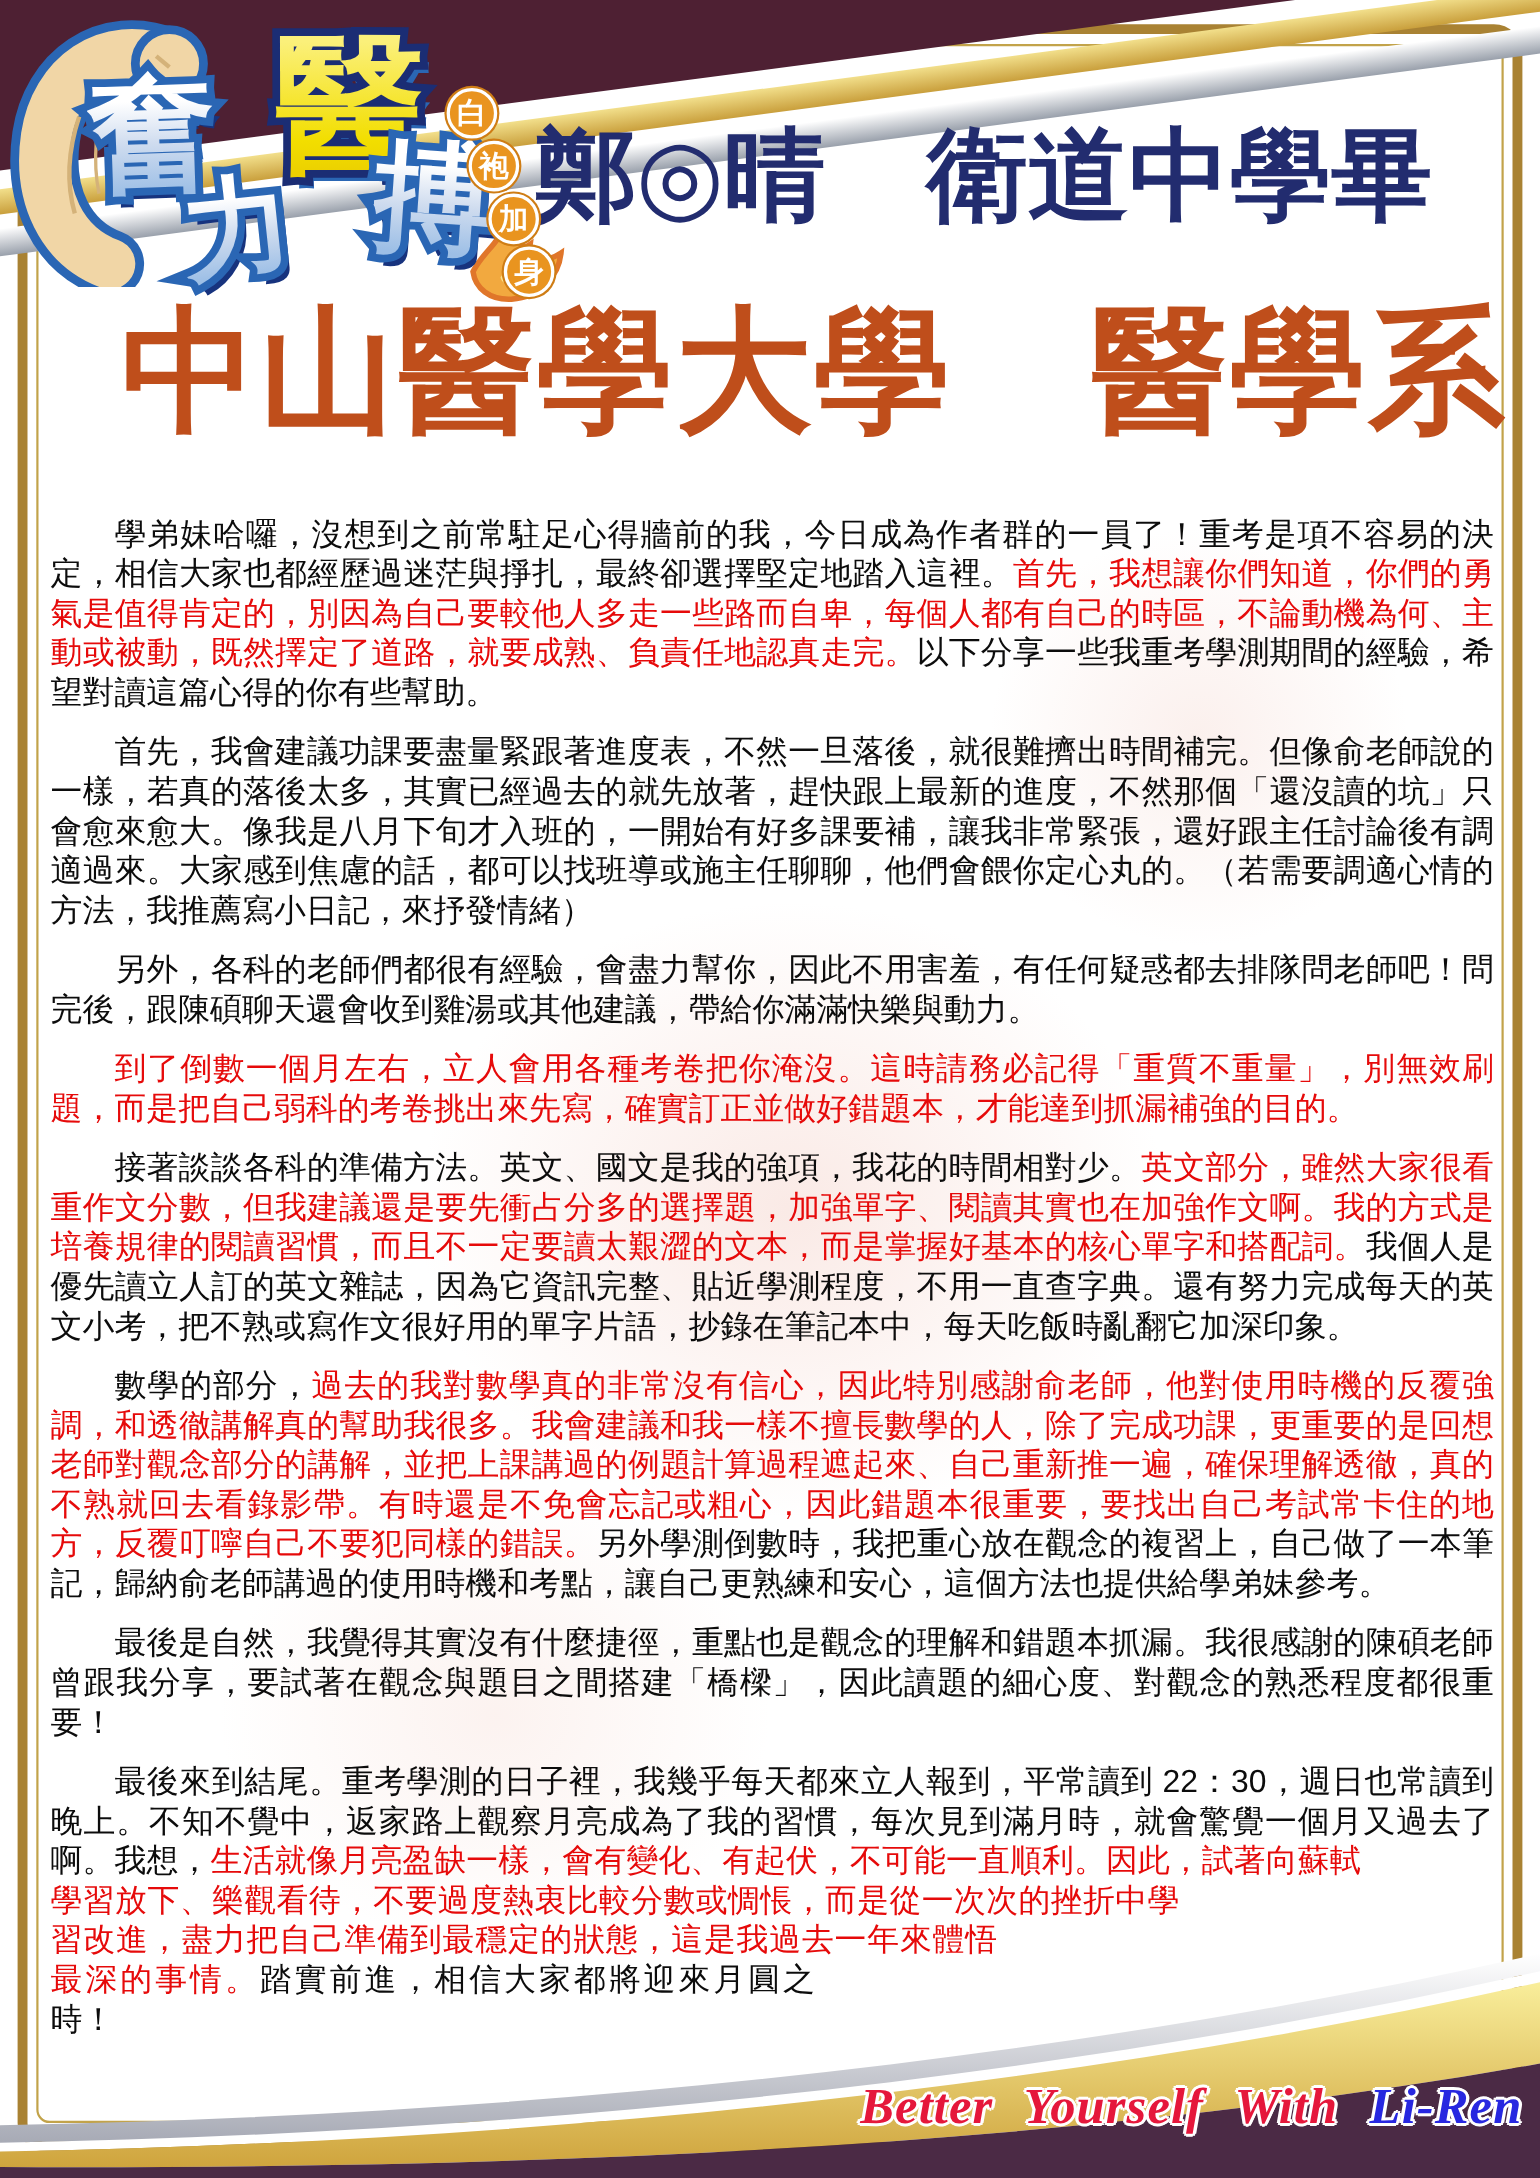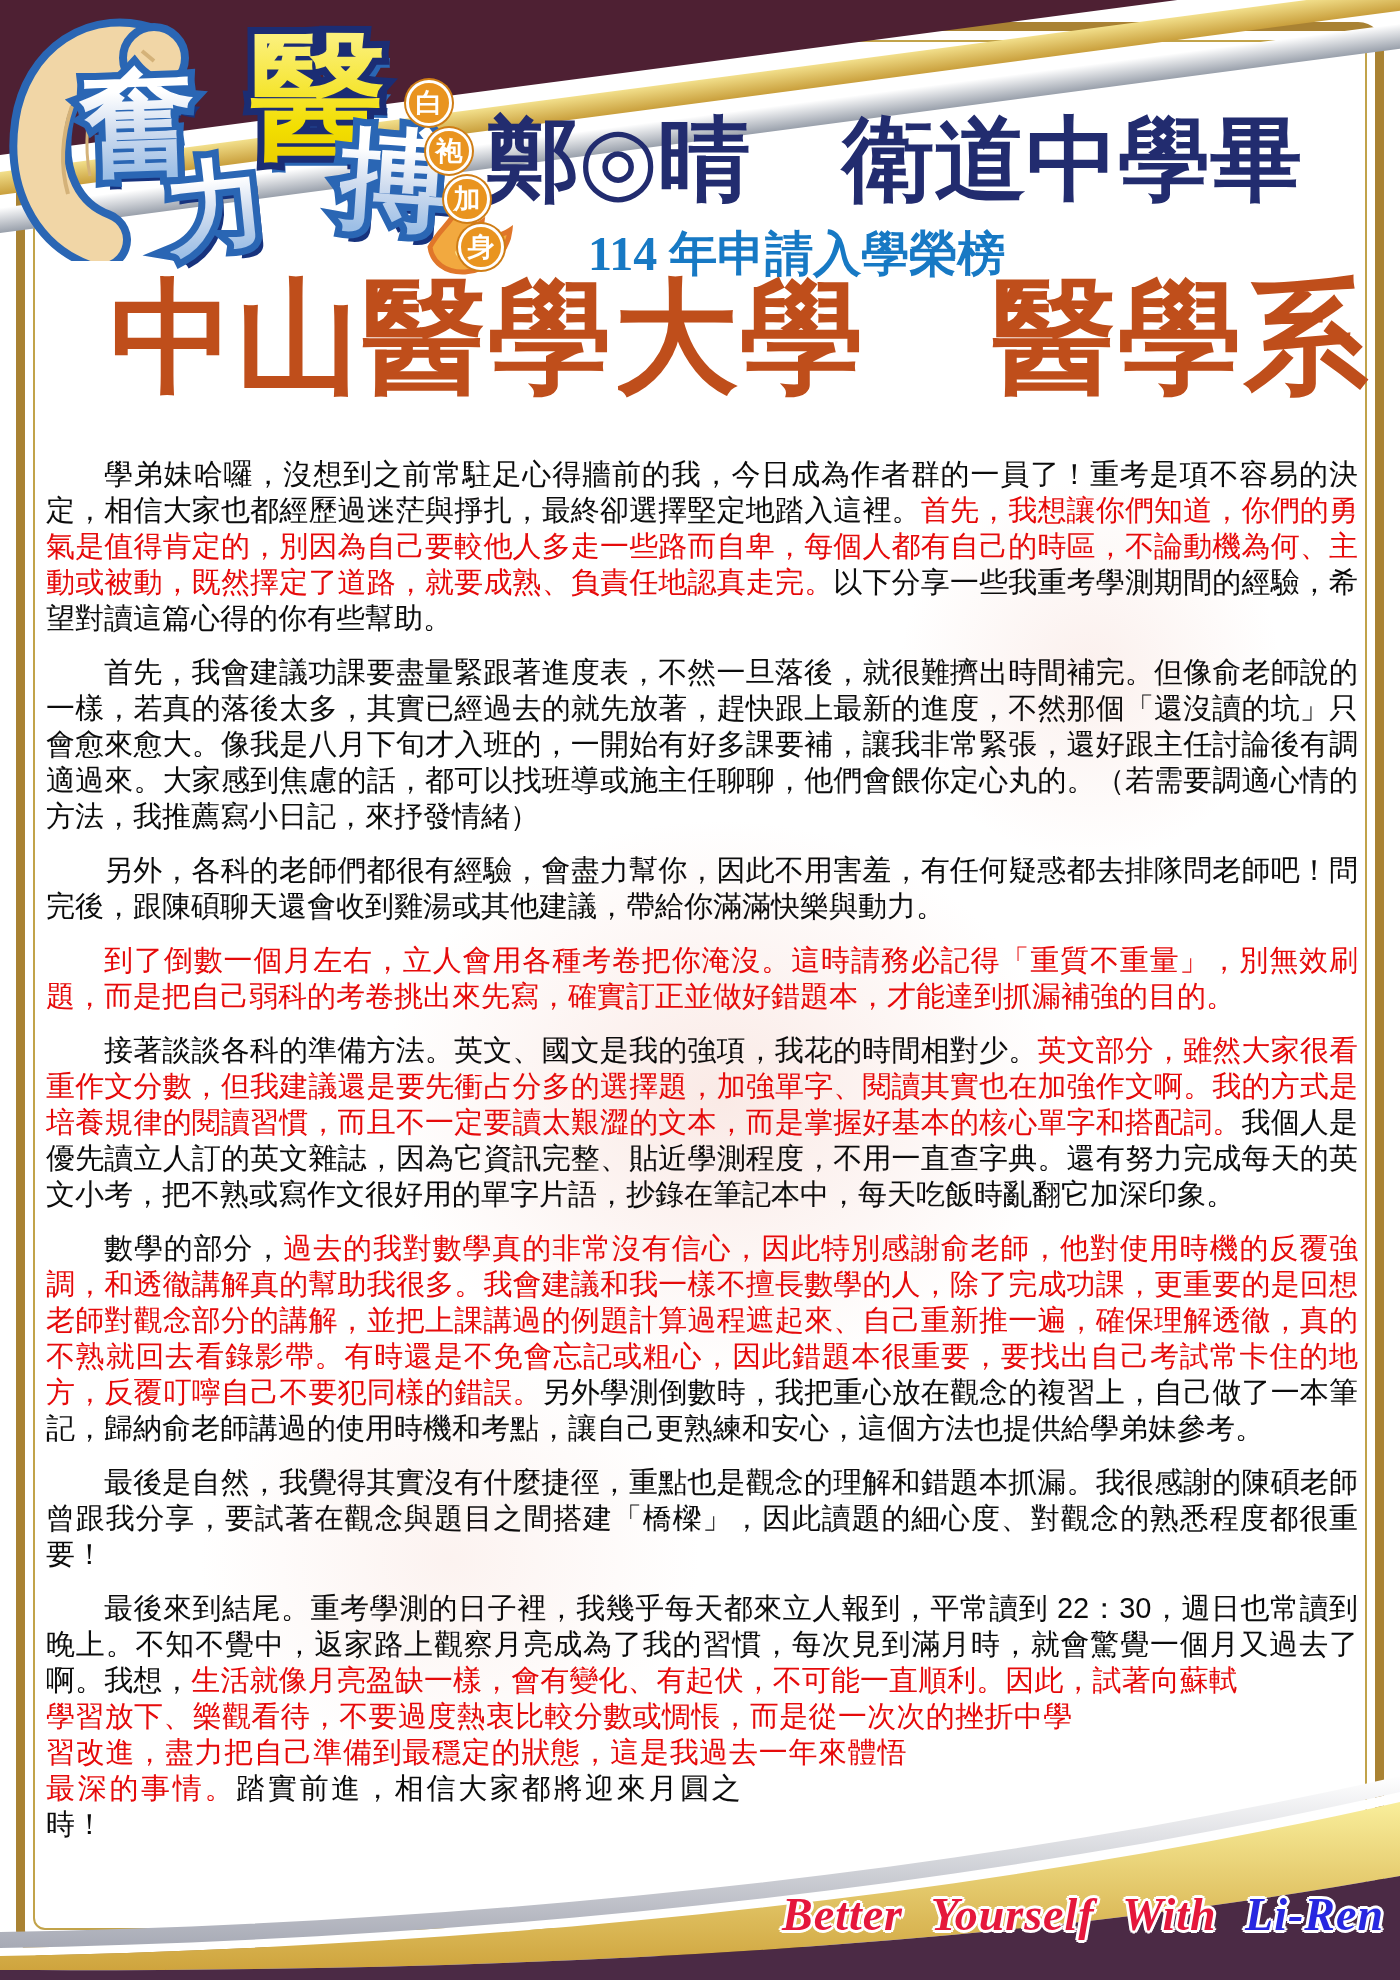--- a/index.html
+++ b/index.html
@@ -50,21 +50,21 @@
   .student{position:absolute;left:486px;top:98px;font-size:92px;font-weight:bold;color:#222c6f;
            font-family:"Liberation Serif","DejaVu Serif",serif;z-index:4;white-space:nowrap;letter-spacing:0px;}
   .honor{position:absolute;left:588px;top:222px;font-size:48px;font-weight:bold;color:#1779c4;
            font-family:"Liberation Serif","DejaVu Serif",serif;z-index:4;white-space:nowrap;}
   .admission{position:absolute;left:110px;top:256px;font-size:124px;font-weight:bold;color:#bf4e1b;
            font-family:"Liberation Serif","DejaVu Serif",serif;z-index:4;white-space:nowrap;letter-spacing:2px;}
   
   .article{position:absolute;left:46px;top:452px;width:1312px;z-index:3;
            font-size:29px;line-height:36px;color:#0c0c0c;text-align:justify;font-weight:500;}
   .article p{margin:18px 0 0 0;text-indent:2em;}
-  .article p:first-child{margin-top:4px;}
+  .article p:first-child{margin-top:16px;}
   .seg-black{color:#0c0c0c;}
   .seg-red{color:#e60a0a;}
   .ribbon-float{float:right;width:700px;height:234px;
                 shape-outside:polygon(100% 35%,100% 100%,0% 100%);}
   
   .bottom-decor{position:absolute;left:0;top:1680px;width:1400px;height:300px;z-index:6;pointer-events:none;}
   .slogan{position:absolute;right:16px;top:1888px;z-index:7;white-space:nowrap;
           font-family:"Liberation Serif","DejaVu Serif",serif;font-style:italic;font-weight:bold;
           font-size:46px;word-spacing:16px;letter-spacing:1px;}
   .slogan span{text-shadow:-2px -2px 0 #fff,2px -2px 0 #fff,-2px 2px 0 #fff,2px 2px 0 #fff,0 3px 0 #fff,3px 0 0 #fff,-3px 0 0 #fff,0 -3px 0 #fff;}
@@ -110,21 +110,20 @@
         <span class="badge bd2">加</span>
         <span class="badge bd3">身</span>
       </div>
     <svg class="flame" viewBox="0 0 100 85">
       <path d="M10,55 C20,35 35,30 38,10 C55,22 50,38 62,30 C60,45 75,48 90,38 C88,58 72,78 45,80 C25,81 12,70 10,55 Z" fill="#f2a93f" stroke="#e0762a" stroke-width="5"></path>
       <path d="M35,60 C42,50 52,48 56,40 C62,50 58,62 48,66 C41,68 36,65 35,60 Z" fill="#fbe08a"></path>
     </svg>
   </div>
 
   <div class="student">鄭◎晴　衛道中學畢</div>
-  <div class="honor">114 年申請入學榮榜</div>
   <div class="admission">中山醫學大學　醫學系</div>
 
   <div class="article" id="article">
       <p><span class="seg-black">學弟妹哈囉，沒想到之前常駐足心得牆前的我，今日成為作者群的一員了！重考是項不容易的決定，相信大家也都經歷過迷茫與掙扎，最終卻選擇堅定地踏入這裡。</span><span class="seg-red">首先，我想讓你們知道，你們的勇氣是值得肯定的，別因為自己要較他人多走一些路而自卑，每個人都有自己的時區，不論動機為何、主動或被動，既然擇定了道路，就要成熟、負責任地認真走完。</span><span class="seg-black">以下分享一些我重考學測期間的經驗，希望對讀這篇心得的你有些幫助。</span></p>
       <p><span class="seg-black">首先，我會建議功課要盡量緊跟著進度表，不然一旦落後，就很難擠出時間補完。但像俞老師說的一樣，若真的落後太多，其實已經過去的就先放著，趕快跟上最新的進度，不然那個「還沒讀的坑」只會愈來愈大。像我是八月下旬才入班的，一開始有好多課要補，讓我非常緊張，還好跟主任討論後有調適過來。大家感到焦慮的話，都可以找班導或施主任聊聊，他們會餵你定心丸的。（若需要調適心情的方法，我推薦寫小日記，來抒發情緒）</span></p>
       <p><span class="seg-black">另外，各科的老師們都很有經驗，會盡力幫你，因此不用害羞，有任何疑惑都去排隊問老師吧！問完後，跟陳碩聊天還會收到雞湯或其他建議，帶給你滿滿快樂與動力。</span></p>
       <p><span class="seg-red">到了倒數一個月左右，立人會用各種考卷把你淹沒。這時請務必記得「重質不重量」，別無效刷題，而是把自己弱科的考卷挑出來先寫，確實訂正並做好錯題本，才能達到抓漏補強的目的。</span></p>
       <p><span class="seg-black">接著談談各科的準備方法。英文、國文是我的強項，我花的時間相對少。</span><span class="seg-red">英文部分，雖然大家很看重作文分數，但我建議還是要先衝占分多的選擇題，加強單字、閱讀其實也在加強作文啊。我的方式是培養規律的閱讀習慣，而且不一定要讀太艱澀的文本，而是掌握好基本的核心單字和搭配詞。</span><span class="seg-black">我個人是優先讀立人訂的英文雜誌，因為它資訊完整、貼近學測程度，不用一直查字典。還有努力完成每天的英文小考，把不熟或寫作文很好用的單字片語，抄錄在筆記本中，每天吃飯時亂翻它加深印象。</span></p>
       <p><span class="seg-black">數學的部分，</span><span class="seg-red">過去的我對數學真的非常沒有信心，因此特別感謝俞老師，他對使用時機的反覆強調，和透徹講解真的幫助我很多。我會建議和我一樣不擅長數學的人，除了完成功課，更重要的是回想老師對觀念部分的講解，並把上課講過的例題計算過程遮起來、自己重新推一遍，確保理解透徹，真的不熟就回去看錄影帶。有時還是不免會忘記或粗心，因此錯題本很重要，要找出自己考試常卡住的地方，反覆叮嚀自己不要犯同樣的錯誤。</span><span class="seg-black">另外學測倒數時，我把重心放在觀念的複習上，自己做了一本筆記，歸納俞老師講過的使用時機和考點，讓自己更熟練和安心，這個方法也提供給學弟妹參考。</span></p>
       <p><span class="seg-black">最後是自然，我覺得其實沒有什麼捷徑，重點也是觀念的理解和錯題本抓漏。我很感謝的陳碩老師曾跟我分享，要試著在觀念與題目之間搭建「橋樑」，因此讀題的細心度、對觀念的熟悉程度都很重要！</span></p>

